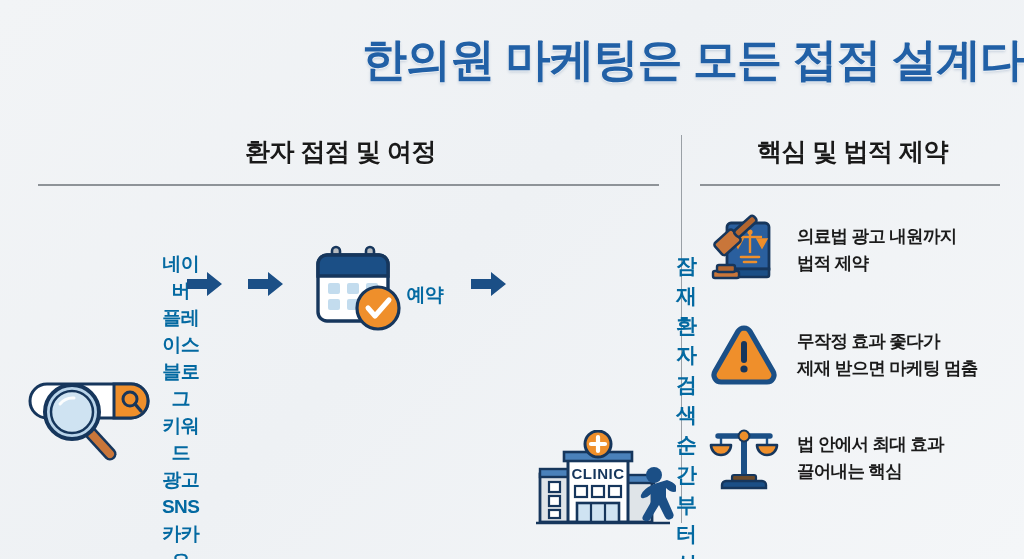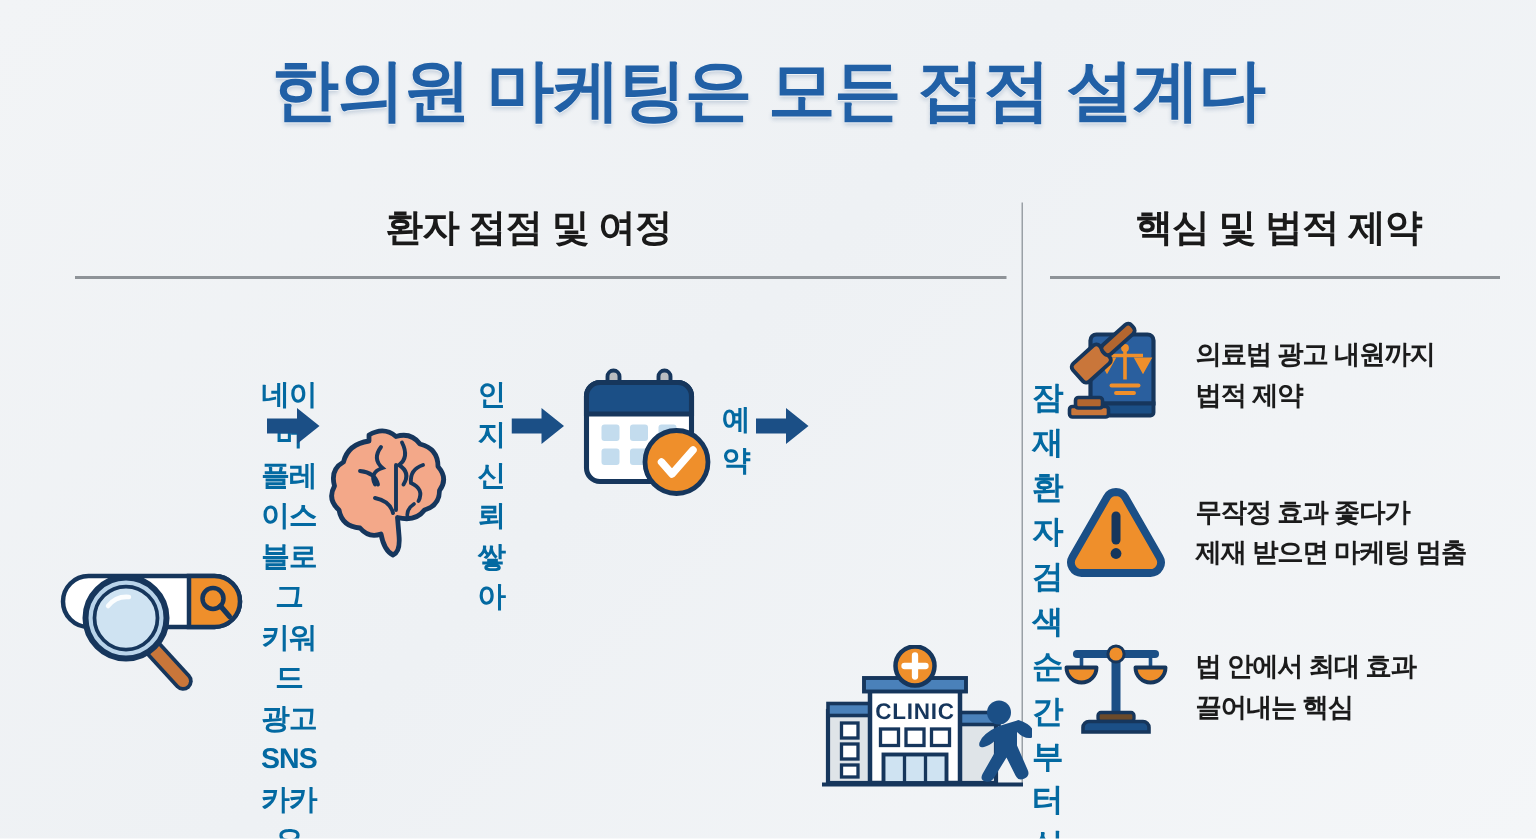--- a/index.html
+++ b/index.html
@@ -17,32 +17,32 @@
     position: relative;
     -webkit-font-smoothing: antialiased;
   }
 
   
   .title {
     position: absolute;
     top: 30px;
     left: 0;
     width: 1024px;
-    text-align: center;
+    text-align: right;
     font-size: 45px;
     font-weight: bold;
     letter-spacing: -1px;
     color: #2160a6;
     text-shadow: 0 1px 0 rgba(255,255,255,.65), 0 2px 3px rgba(40,80,130,.22);
   }
 
   
   .col-left {
     position: absolute;
-    left: 12px;
+    left: 0;
     top: 125px;
     width: 681px;
     height: 410px;
   }
   .col-right {
     position: absolute;
     left: 681px;
     top: 125px;
     width: 343px;
     height: 410px;
@@ -182,37 +182,20 @@
 SNS
 카카오 채널</div>
     </div>
 
     <div class="arrow">
       <svg width="36" height="26" viewBox="0 0 36 26" aria-hidden="true">
         <path d="M0 8 h20 V1 l15 12 l-15 12 v-7 H0 z" fill="#1b4f86"></path>
       </svg>
     </div>
 
-    <div class="step">
-      <div class="step-icon">
-        <svg width="100" height="100" viewBox="0 0 100 100" aria-hidden="true">
-          <path d="M30 20 q-14 2 -17 14 q-9 5 -6 16 q-5 9 3 16 q2 11 14 12 q6 7 14 4 q2 11 8 14 q5 -2 4 -13 l-1 -12
-                   q12 3 18 -5 q10 -3 10 -13 q6 -8 -1 -16 q0 -12 -12 -15 q-6 -8 -16 -5 q-8 -7 -18 -1 z" fill="#f3a889" stroke="#16365c" stroke-width="3.2" stroke-linejoin="round"></path>
-          <path d="M38 24 q-6 8 1 14 q-9 3 -5 11" fill="none" stroke="#16365c" stroke-width="2.6" stroke-linecap="round"></path>
-          <path d="M52 21 q5 10 -2 15 q8 5 3 13" fill="none" stroke="#16365c" stroke-width="2.6" stroke-linecap="round"></path>
-          <path d="M24 40 q10 1 12 9" fill="none" stroke="#16365c" stroke-width="2.6" stroke-linecap="round"></path>
-          <path d="M66 36 q-9 3 -8 12 q9 4 5 12" fill="none" stroke="#16365c" stroke-width="2.6" stroke-linecap="round"></path>
-          <path d="M34 58 q10 2 12 10" fill="none" stroke="#16365c" stroke-width="2.6" stroke-linecap="round"></path>
-          <path d="M48 36 v30" fill="none" stroke="#16365c" stroke-width="2.6" stroke-linecap="round"></path>
-          <path d="M60 62 q-6 4 -4 10" fill="none" stroke="#16365c" stroke-width="2.4" stroke-linecap="round"></path>
-        </svg>
-      </div>
-      <div class="step-label">인지
-신뢰 쌓아</div>
-    </div>
 
     <div class="arrow">
       <svg width="36" height="26" viewBox="0 0 36 26" aria-hidden="true">
         <path d="M0 8 h20 V1 l15 12 l-15 12 v-7 H0 z" fill="#1b4f86"></path>
       </svg>
     </div>
 
     <div class="step">
       <div class="step-icon">
         <svg width="100" height="100" viewBox="0 0 100 100" aria-hidden="true">

